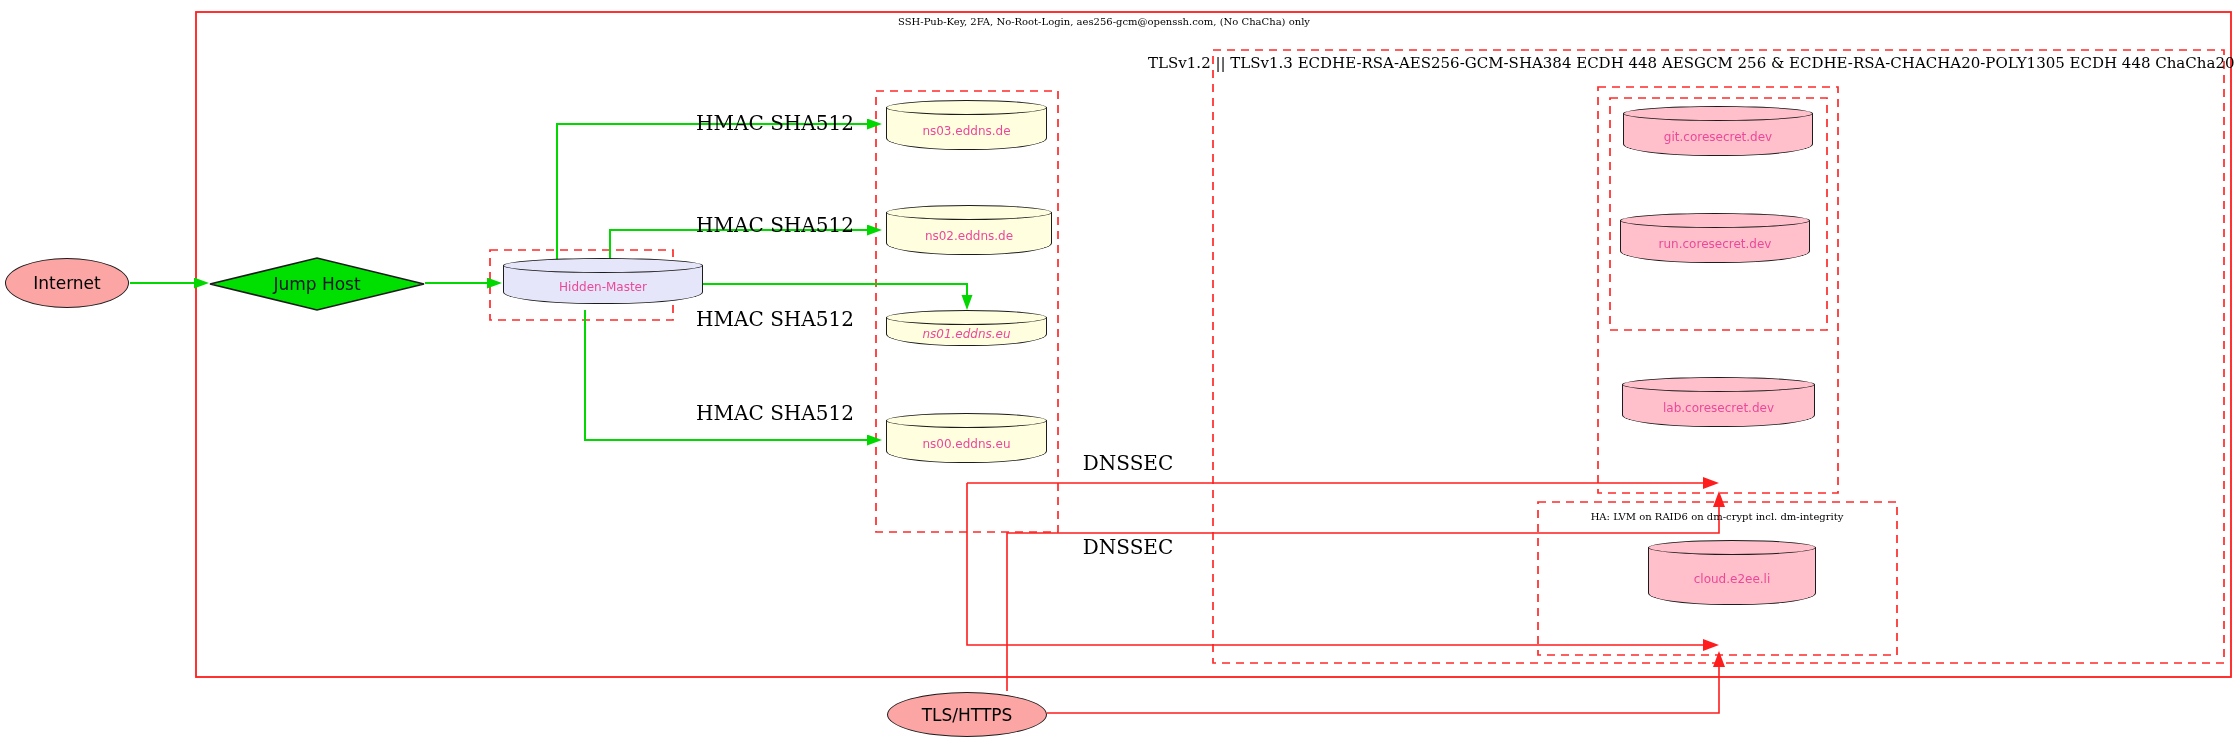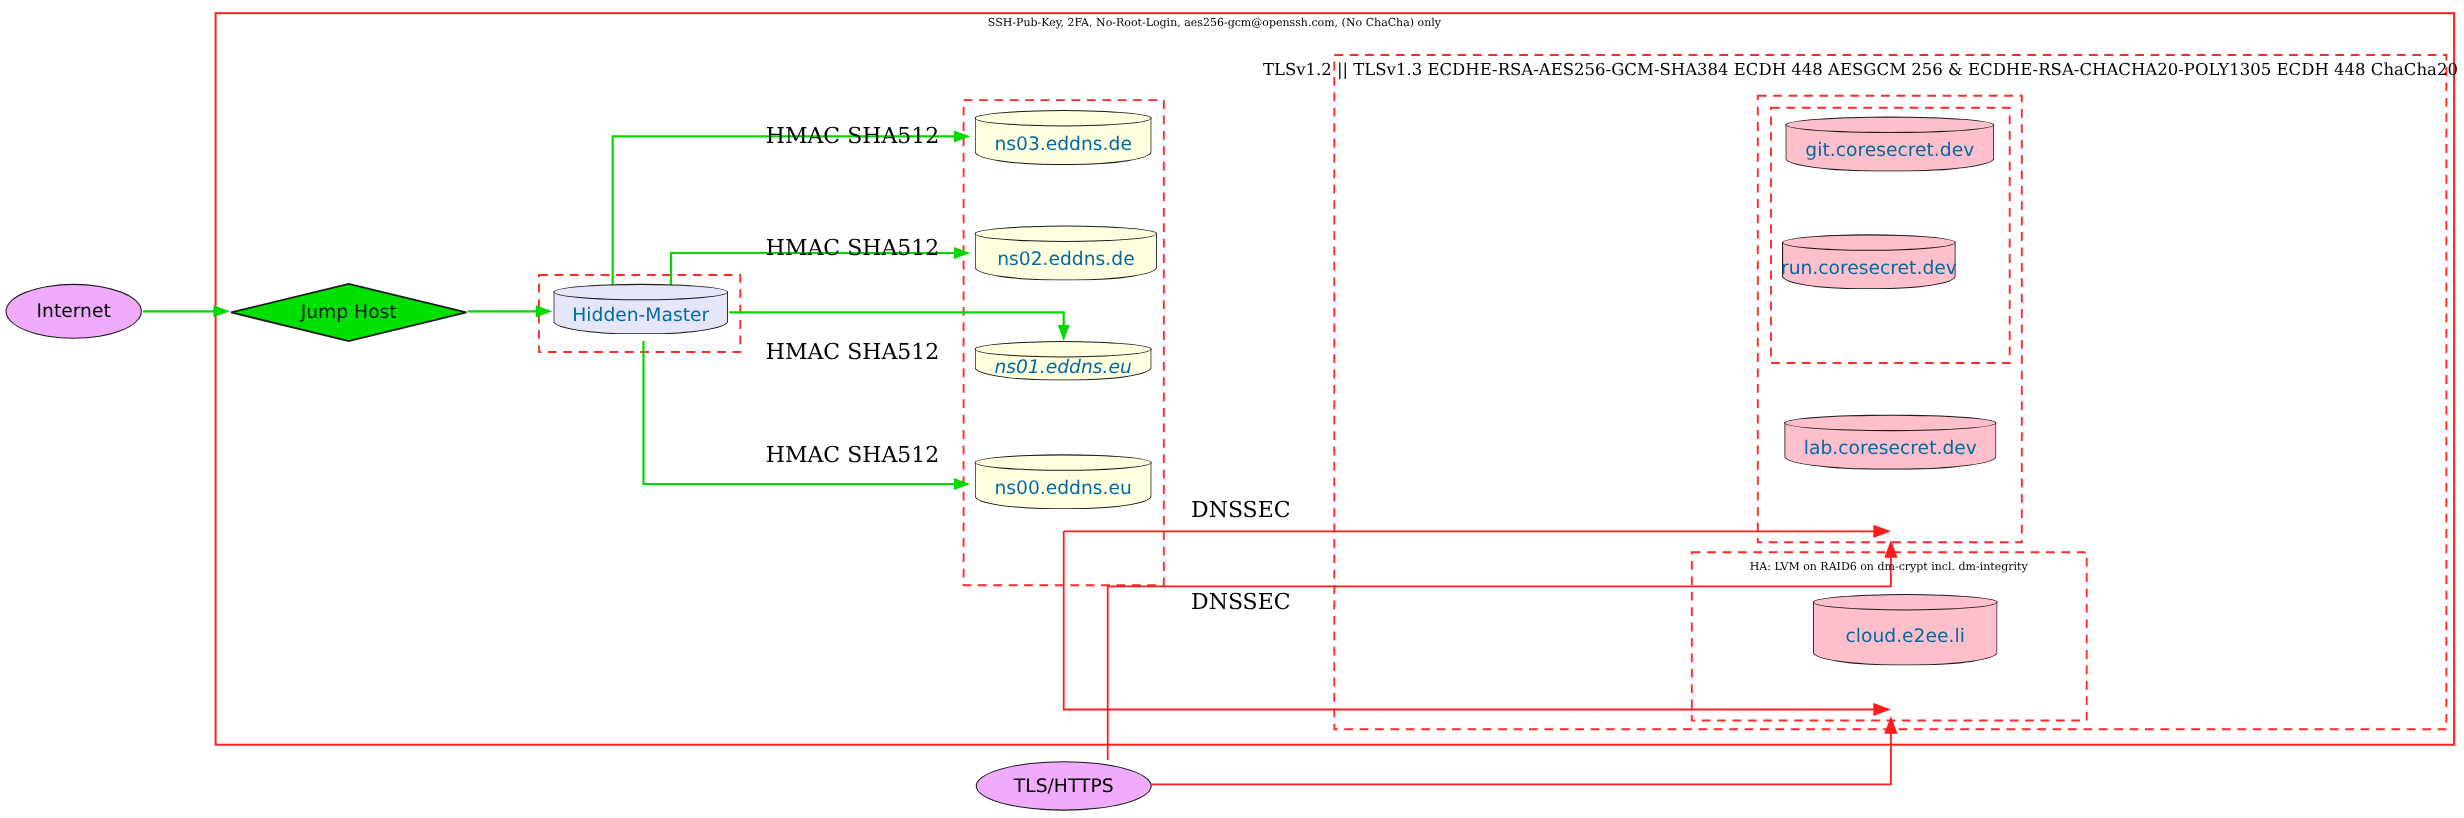--- a/index.html
+++ b/index.html
@@ -2,32 +2,32 @@
 <html><head>
 <meta charset="utf-8">
 <style>
   html,body{margin:0;padding:0;background:#ffffff;}
   #canvas{position:relative;width:2240px;height:744px;background:#ffffff;overflow:hidden;
           font-family:"DejaVu Sans",sans-serif;}
   #edges{position:absolute;left:0;top:0;width:2240px;height:744px;}
 
   
   .enode{position:absolute;box-sizing:border-box;border:1.6px solid #1c1c1c;border-radius:50%;
-         display:flex;align-items:center;justify-content:center;background:#f0abfc;
+         display:flex;align-items:center;justify-content:center;background:#fca5a5;
          font-size:17px;color:#000;white-space:nowrap;}
 
   
   .cyl{position:absolute;}
   .cyl .cyl-body{position:absolute;left:0;right:0;top:7px;bottom:0;box-sizing:border-box;
         background:var(--fill);border:1.6px solid #1c1c1c;border-top:none;
         border-radius:0 0 46% 46% / 0 0 12px 12px;}
   .cyl .cyl-top{position:absolute;left:0;right:0;top:0;height:15px;box-sizing:border-box;
         background:var(--fill);border:1.6px solid #1c1c1c;border-radius:50%;}
   .cyl .cyl-label{position:absolute;left:0;right:0;top:12px;bottom:0;display:flex;
-        align-items:center;justify-content:center;font-size:17px;color:#0369a1;white-space:nowrap;}
+        align-items:center;justify-content:center;font-size:12px;color:#ec4899;white-space:nowrap;}
 
   
   .lbl{position:absolute;transform:translate(-50%,-50%);white-space:nowrap;color:#000;
        font-family:"DejaVu Serif","Liberation Serif",serif;}
   .lbl.small{font-size:10px;}
   .lbl.mid{font-size:15px;}
   .lbl.edge{font-size:20px;}
   .diamond-label{position:absolute;transform:translate(-50%,-50%);white-space:nowrap;
        font-size:17px;color:#0f172a;}
 </style>
@@ -71,21 +71,21 @@
 
   <div class="enode" style="left:5px;top:258px;width:124px;height:50px;">
     <span>Internet</span>
   </div>
   <div class="enode" style="left:887px;top:692px;width:160px;height:45px;">
     <span>TLS/HTTPS</span>
   </div>
 
   <div class="diamond-label" style="left:317px;top:284px;">Jump Host</div>
 
-  <div class="cyl" style="left:503px;top:258px;width:159px;height:46px;--fill:#e6e6fa;">
+  <div class="cyl" style="left:503px;top:258px;width:159px;height:46px;padding-left:41px;--fill:#e6e6fa;">
     <i class="cyl-body"></i>
     <i class="cyl-top"></i>
     <span class="cyl-label">Hidden-Master</span>
   </div>
 
   <div class="cyl" style="left:886px;top:100px;width:161px;height:50px;--fill:#ffffe0;">
     <i class="cyl-body"></i>
     <i class="cyl-top"></i>
     <span class="cyl-label">ns03.eddns.de</span>
   </div>
@@ -103,21 +103,21 @@
     <i class="cyl-body"></i>
     <i class="cyl-top"></i>
     <span class="cyl-label">ns00.eddns.eu</span>
   </div>
 
   <div class="cyl" style="left:1623px;top:106px;width:190px;height:50px;border-radius:21px;--fill:#ffc0cb;">
     <i class="cyl-body"></i>
     <i class="cyl-top"></i>
     <span class="cyl-label">git.coresecret.dev</span>
   </div>
-  <div class="cyl" style="left:1620px;top:213px;width:158px;height:50px;--fill:#ffc0cb;">
+  <div class="cyl" style="left:1620px;top:213px;width:190px;height:50px;--fill:#ffc0cb;">
     <i class="cyl-body"></i>
     <i class="cyl-top"></i>
     <span class="cyl-label">run.coresecret.dev</span>
   </div>
   <div class="cyl" style="left:1622px;top:377px;width:193px;height:50px;--fill:#ffc0cb;">
     <i class="cyl-body"></i>
     <i class="cyl-top"></i>
     <span class="cyl-label">lab.coresecret.dev</span>
   </div>
   <div class="cyl" style="left:1648px;top:540px;width:142px;height:65px;padding-left:26px;--fill:#ffc0cb;">

